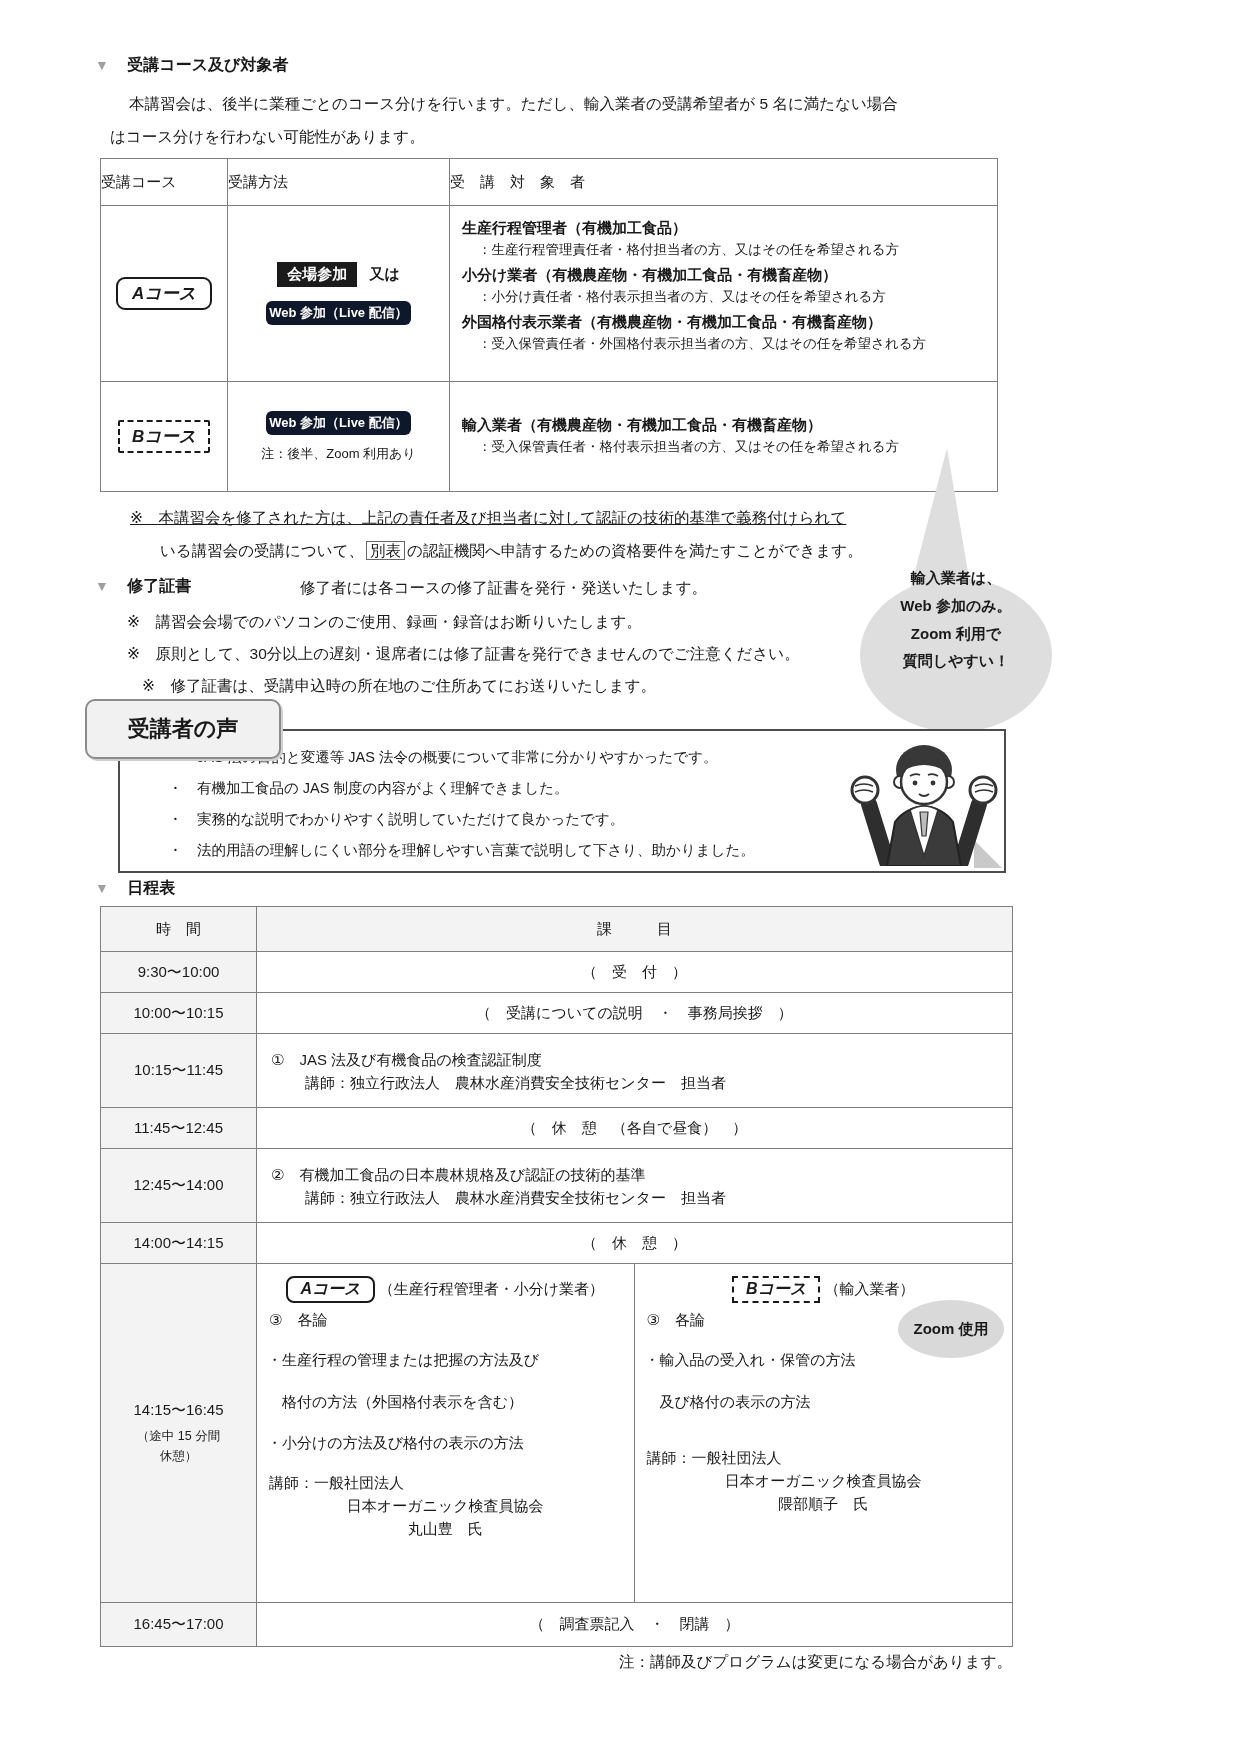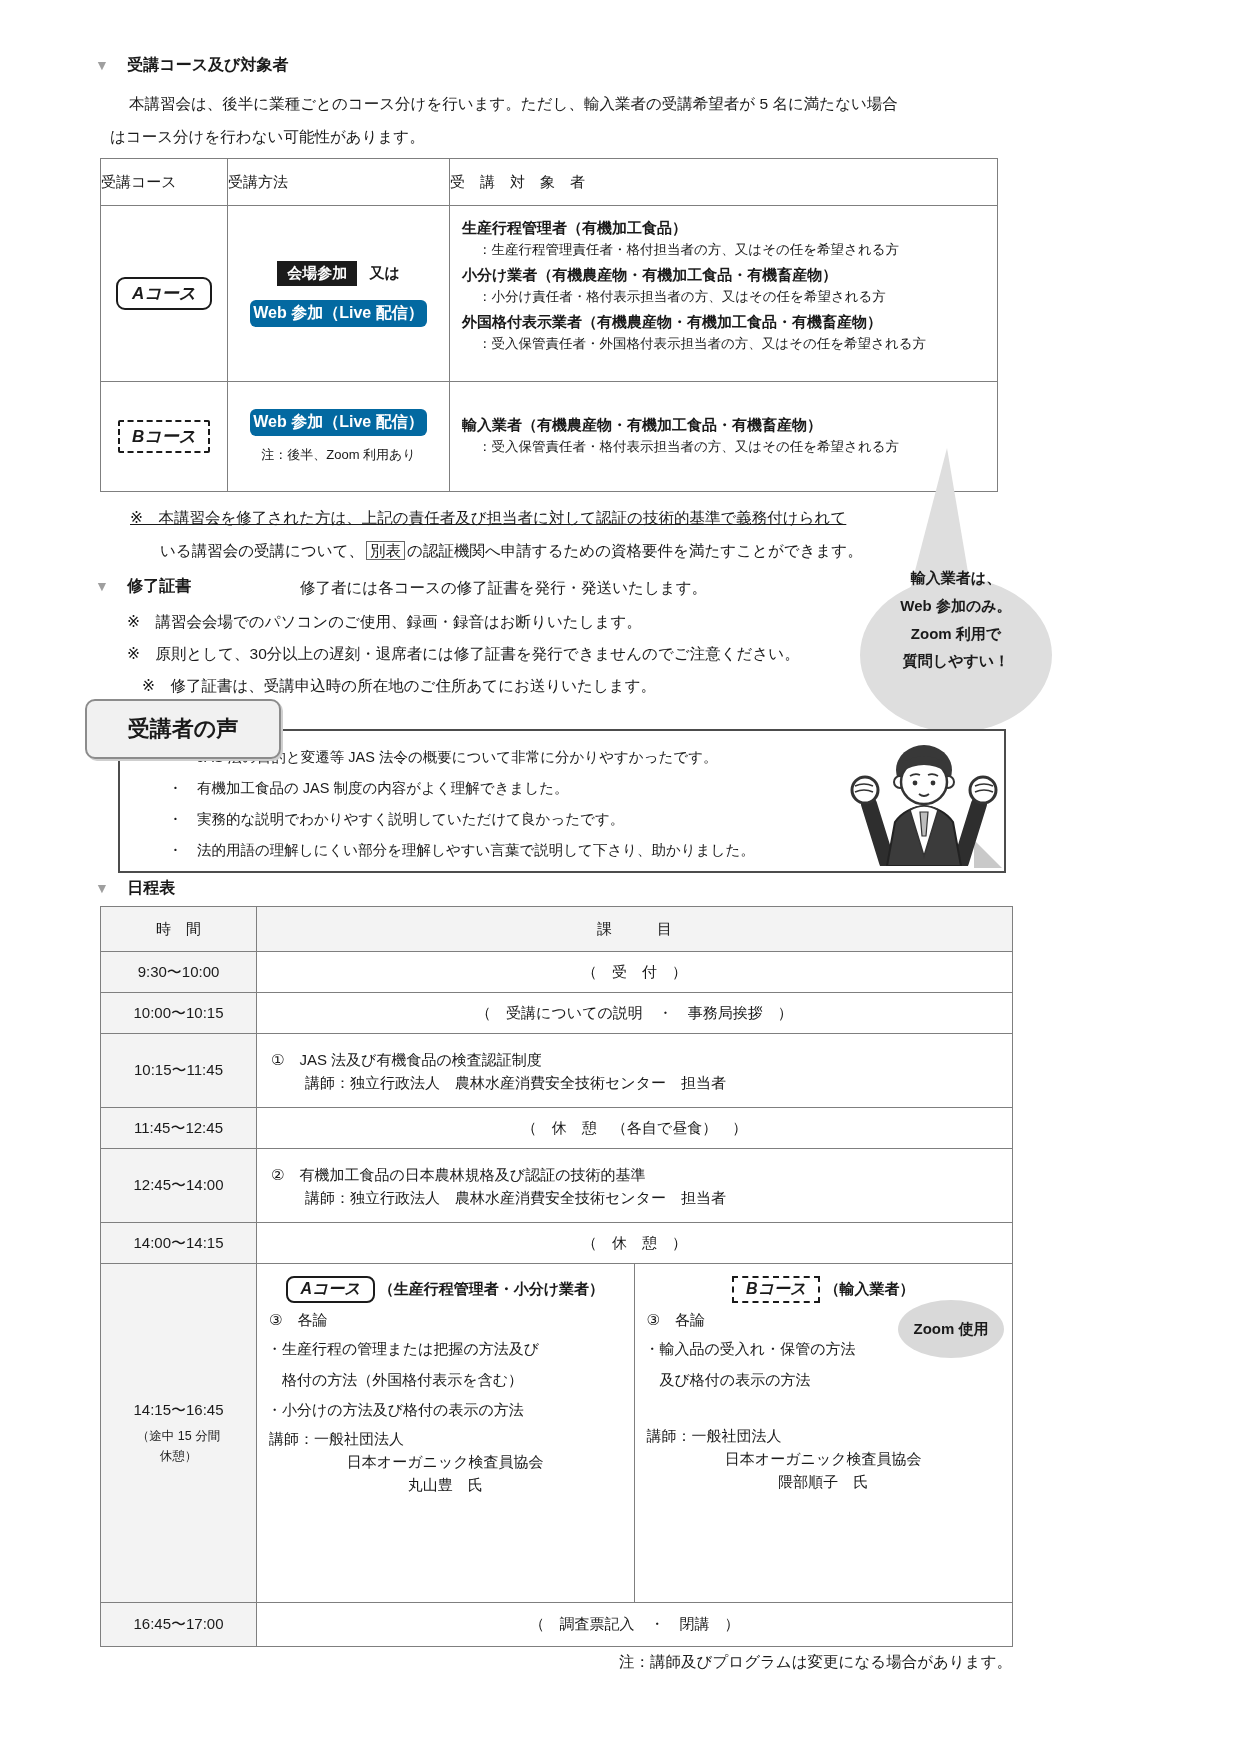--- a/index.html
+++ b/index.html
@@ -16,22 +16,22 @@
         font-size:15px;font-weight:normal;padding:0;}
   .course-table{width:897px;}
   .course-table th{height:46px;text-align:left;font-size:15.5px;}
   .cell-center{text-align:center;}
   .course-box-a{display:inline-block;border:2.5px solid #1a1a1a;border-radius:9px;
         padding:3px 14px;font-style:italic;font-weight:bold;font-size:17px;background:#fff;}
   .course-box-b{display:inline-block;border:2.5px dashed #1a1a1a;border-radius:2px;
         padding:3px 12px;font-style:italic;font-weight:bold;font-size:17px;background:#fff;}
   .badge-black{display:inline-block;background:#1b1b1b;color:#fff;font-weight:bold;
         font-size:15px;padding:3px 10px;}
-  .badge-gray{display:inline-block;background:#0369a1;color:#fff;font-weight:bold;
-        font-size:16px;padding:3px 3px;border-radius:6px;white-space:nowrap;}
+  .badge-gray{display:inline-block;background:#0f172a;color:#fff;font-weight:bold;
+        font-size:13px;padding:3px 3px;border-radius:6px;white-space:nowrap;}
   .or-label{font-weight:bold;font-size:15px;margin-left:8px;}
   .method-note{font-size:13px;margin-top:10px;white-space:nowrap;}
   .target-cell{padding:8px 12px !important;vertical-align:top !important;}
   .t-title{font-weight:bold;font-size:15px;margin:5px 0 3px 0;white-space:nowrap;}
   .t-desc{font-size:13.5px;margin:0 0 7px 16px;white-space:nowrap;}
 
   .boxed{border:1.5px solid #666;padding:0 3px;margin:0 2px;}
 
   
   .bubble-text{width:190px;text-align:center;font-size:15px;font-weight:bold;line-height:1.85;}
@@ -55,23 +55,23 @@
   .lesson-l2{white-space:nowrap;margin:4px 0 0 34px;}
   .split-cell{padding:0 !important;height:338px;vertical-align:top !important;}
   .split-wrap{display:flex;height:100%;}
   .half{width:50%;box-sizing:border-box;padding:10px 10px;position:relative;}
   .half-a{border-right:1.5px solid #7f7f7f;}
   .badge-line{text-align:center;margin:2px 0 8px 0;white-space:nowrap;}
   .sched-badge-a{display:inline-block;border:2.5px solid #1a1a1a;border-radius:8px;
         padding:1px 12px;font-style:italic;font-weight:bold;font-size:16px;}
   .sched-badge-b{display:inline-block;border:2.5px dashed #1a1a1a;padding:1px 12px;
         font-style:italic;font-weight:bold;font-size:16px;}
-  .badge-suffix{font-weight:bold;font-size:15px;margin-left:4px;}
+  .badge-suffix{font-weight:normal;font-size:15px;margin-left:4px;}
   .item-no{margin:4px 0 6px 2px;white-space:nowrap;}
-  .half-line{margin:8px 0;line-height:1.5;white-space:nowrap;}
+  .half-line{margin:19px 0;line-height:1.5;white-space:nowrap;}
   .lect1{margin:8px 0 4px 2px;white-space:nowrap;}
   .lect1-b{margin:36px 0 4px 2px;}
   .lect-center{text-align:center;margin:4px 0;white-space:nowrap;}
   .zoom-badge{position:absolute;right:8px;top:36px;width:106px;height:58px;background:#d9d9d9;
         border-radius:50%;display:flex;align-items:center;justify-content:center;
         font-weight:bold;font-size:15px;}
   .time-note{font-size:12.5px;margin-top:6px;line-height:1.6;}
   .footnote{font-size:15.5px;white-space:nowrap;}
   .fold{width:0;height:0;border-left:30px solid transparent;border-bottom:30px solid #ffffff;}
   .fold-shade{width:0;height:0;border-right:28px solid transparent;border-bottom:28px solid #c9c9c9;}

